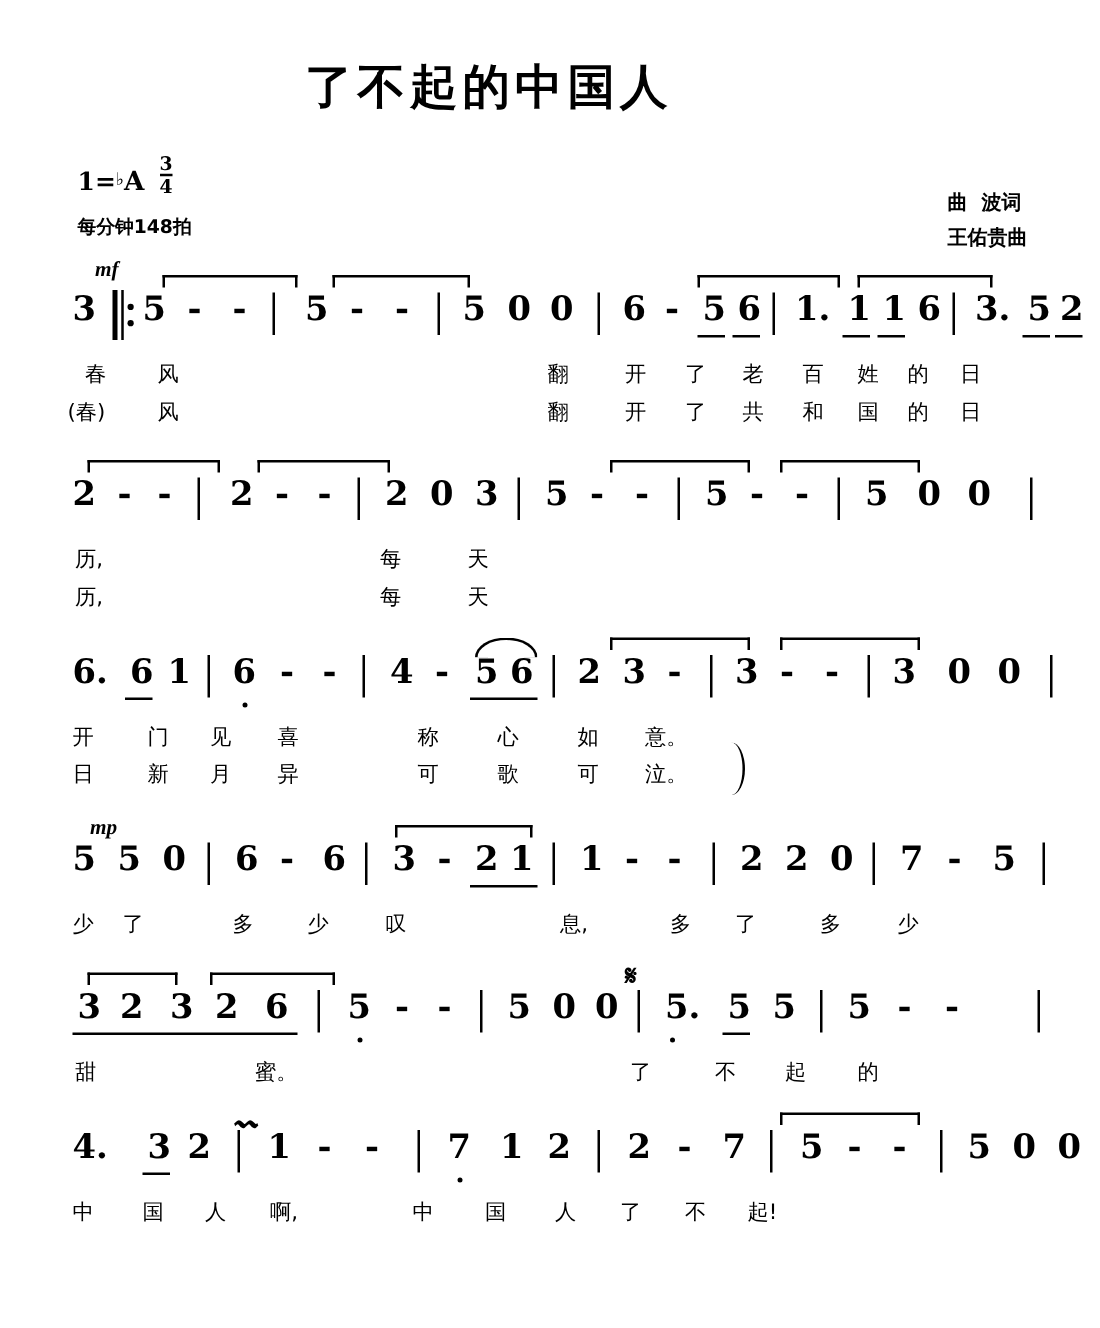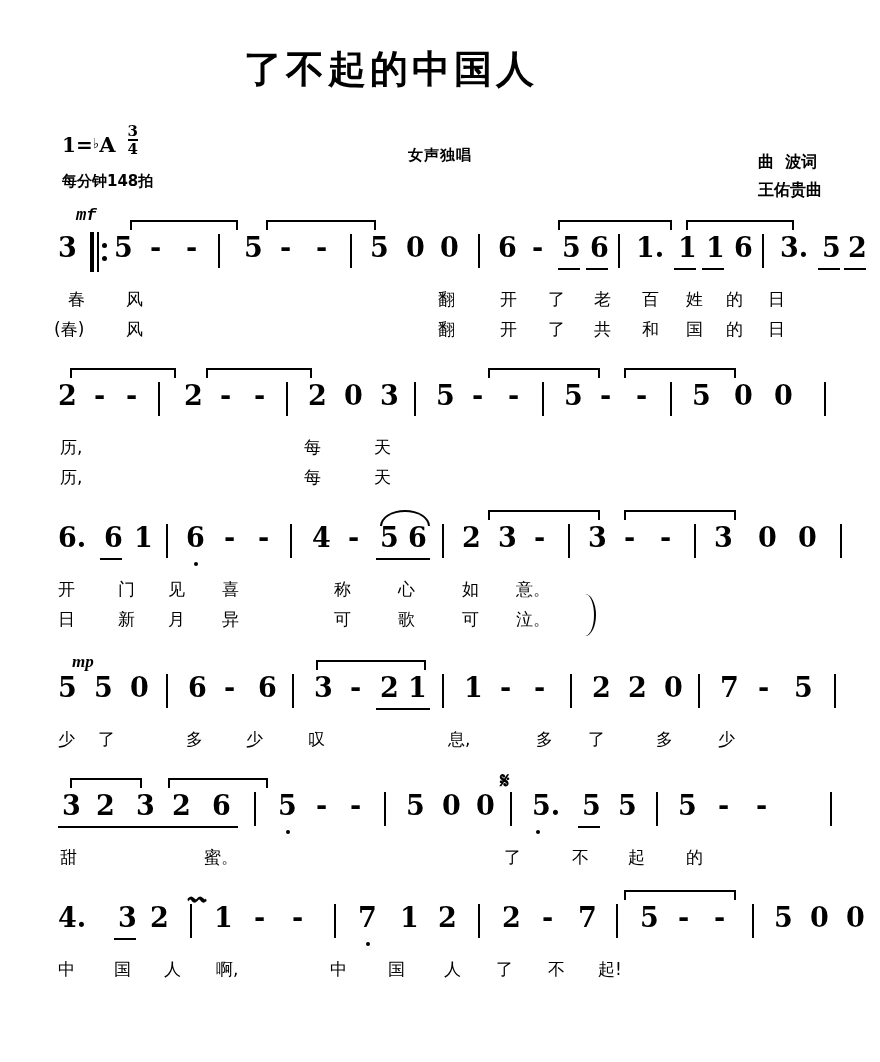--- a/index.html
+++ b/index.html
@@ -181,38 +181,37 @@
     font-size: 18px;
     font-weight: bold;
   }
 </style>
 </head>
 <body>
 
 <div class="sheet">
 
   <div class="title">了不起的中国人</div>
-  <div class="subtitle2">女声独唱</div>
 
   <div class="keysig">
     <span>1=</span><span class="flat">♭</span><span class="letter">A</span>
     <span class="meter">
       <span class="num">3</span>
       <span class="den">4</span>
     </span>
   </div>
 
   <div class="tempo">每分钟148拍</div>
 
   <div class="credits">
     <div>曲  波词</div>
     <div>王佑贵曲</div>
   </div>
 
-  <div class="dyn" style="top:206px; left:76px;font-family:Liberation Mono, monospace;">mf</div>
+  <div class="dyn" style="top:206px; left:76px;">mf</div>
   <div class="system" style="top:232px;">
     <div class="notes">
 
       <div class="beam" style="left:72px; top:-12px; width:108px;"></div>
       <div class="beam" style="left:72px; top:-12px; width:2px; height:10px;"></div>
       <div class="beam" style="left:178px; top:-12px; width:2px; height:10px;"></div>
       <div class="beam" style="left:208px; top:-12px; width:110px;"></div>
       <div class="beam" style="left:208px; top:-12px; width:2px; height:10px;"></div>
       <div class="beam" style="left:316px; top:-12px; width:2px; height:10px;"></div>
       <div class="beam" style="left:500px; top:-12px; width:114px;"></div>

